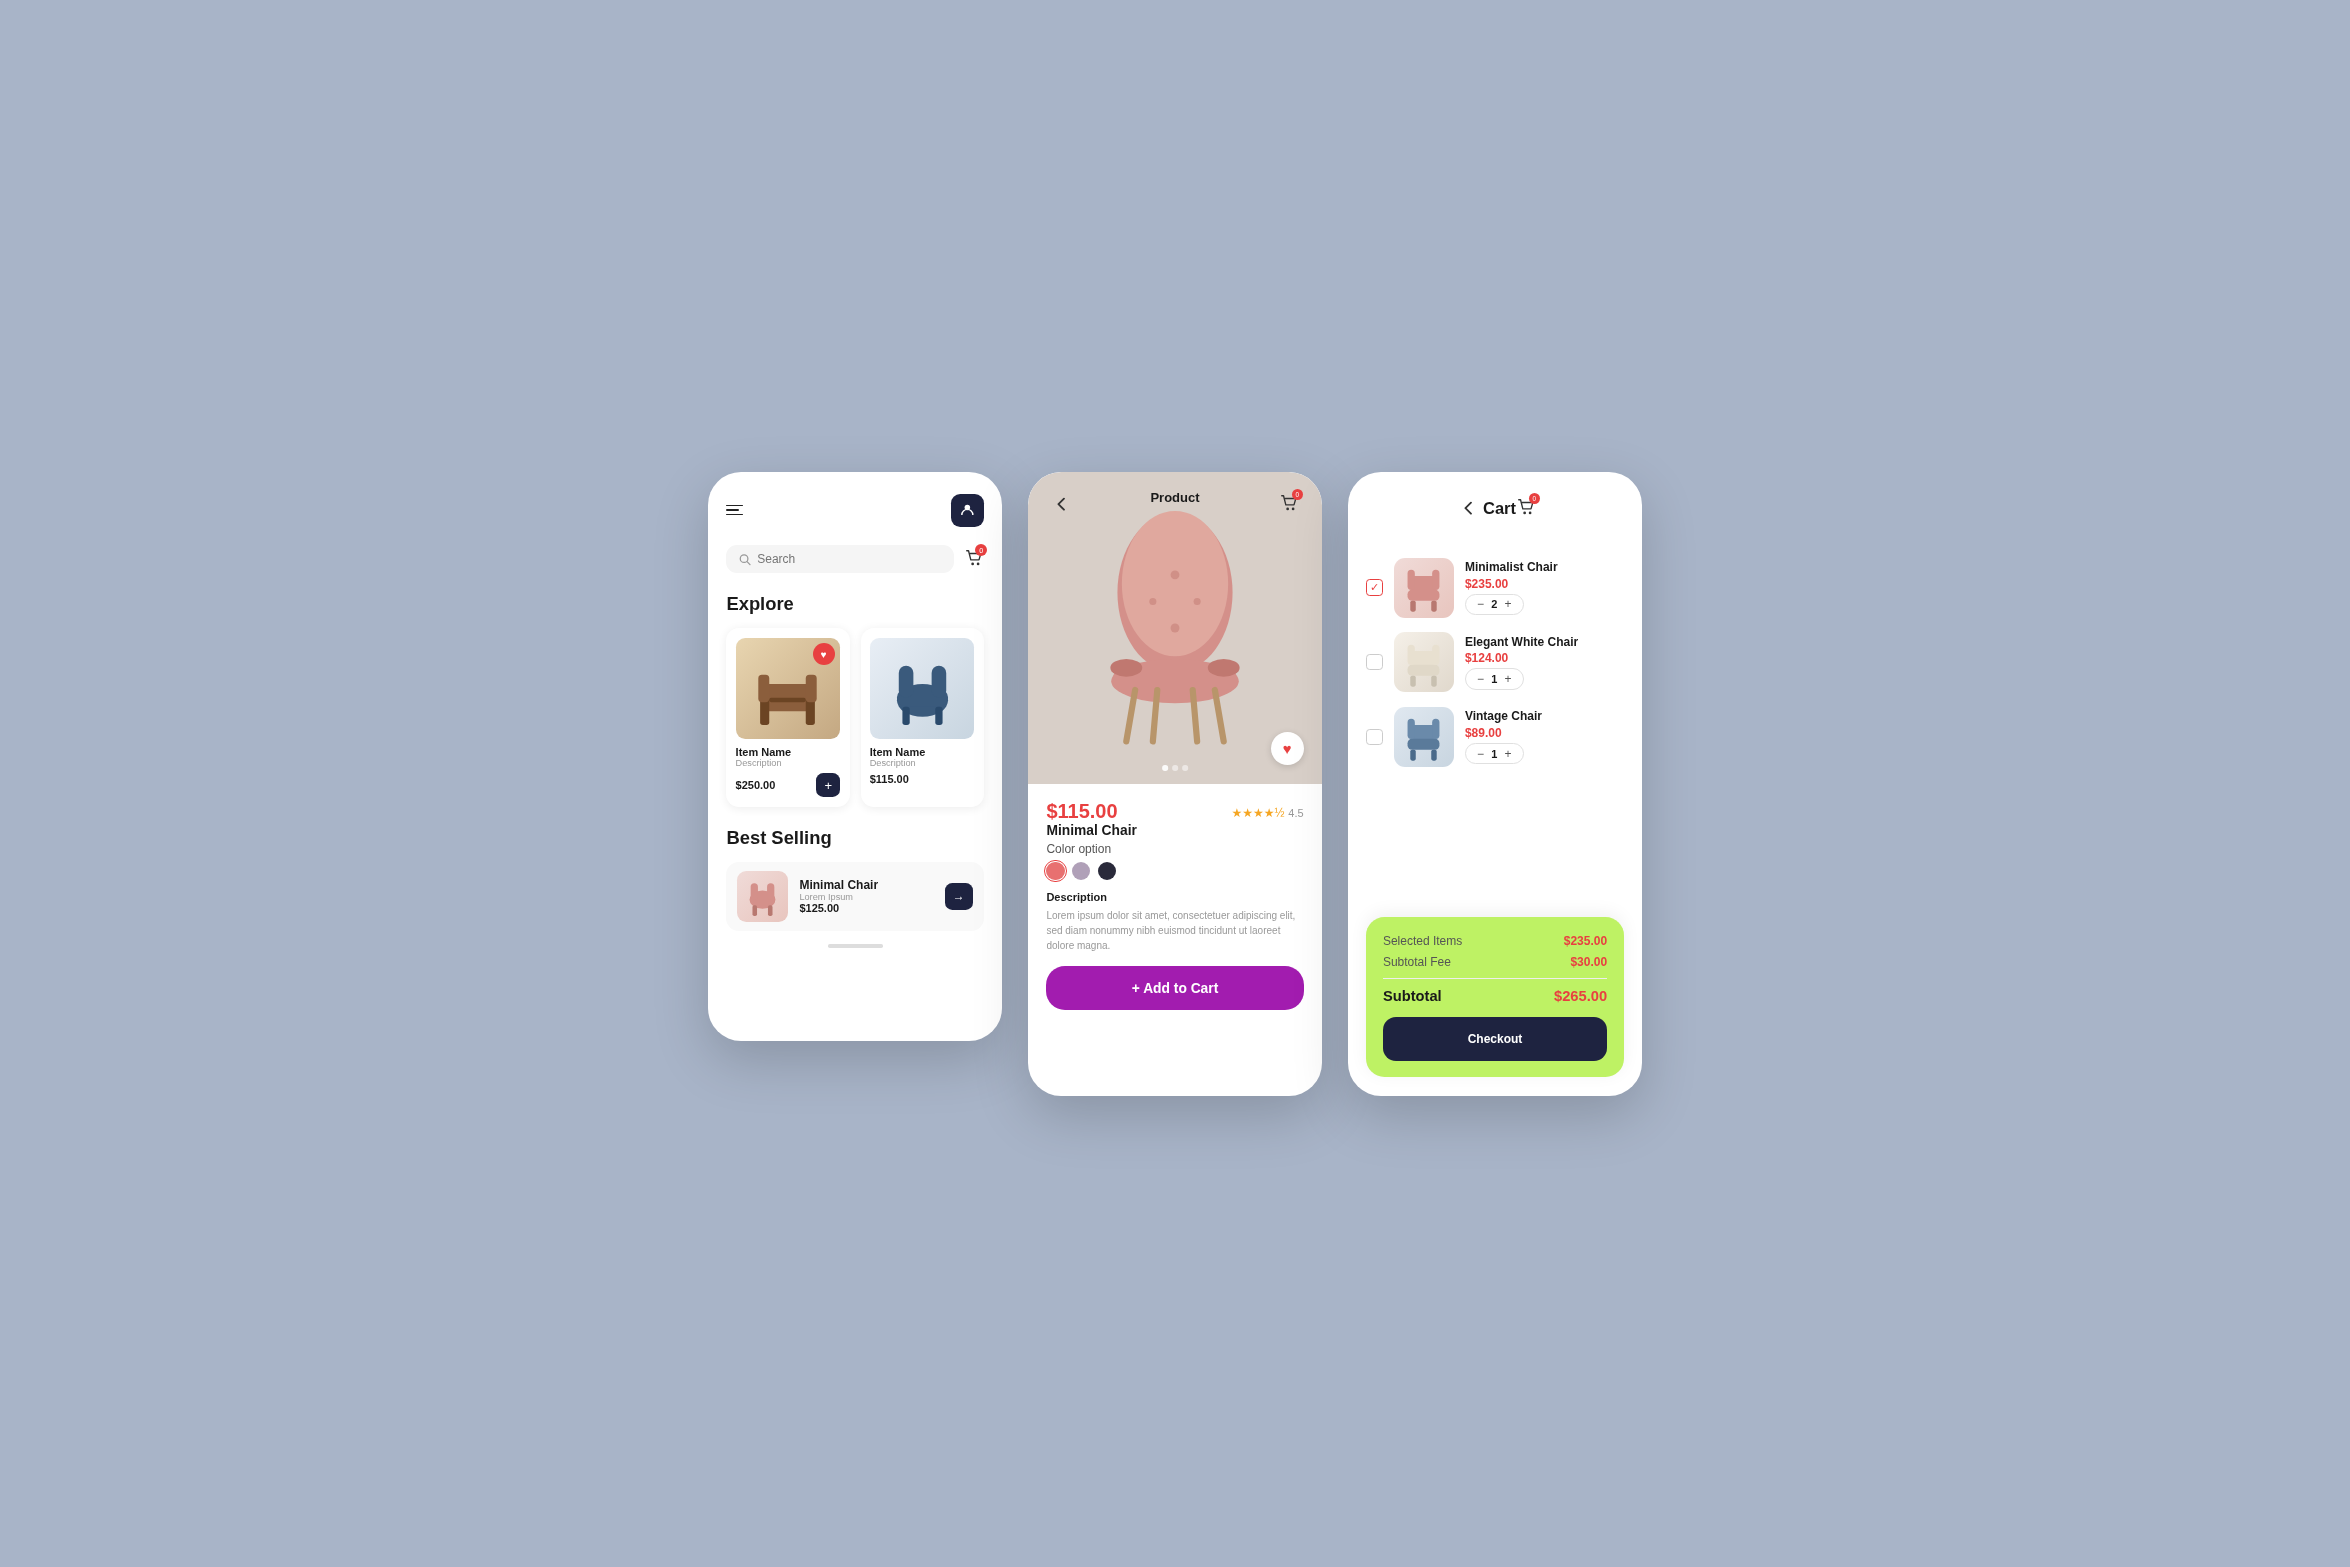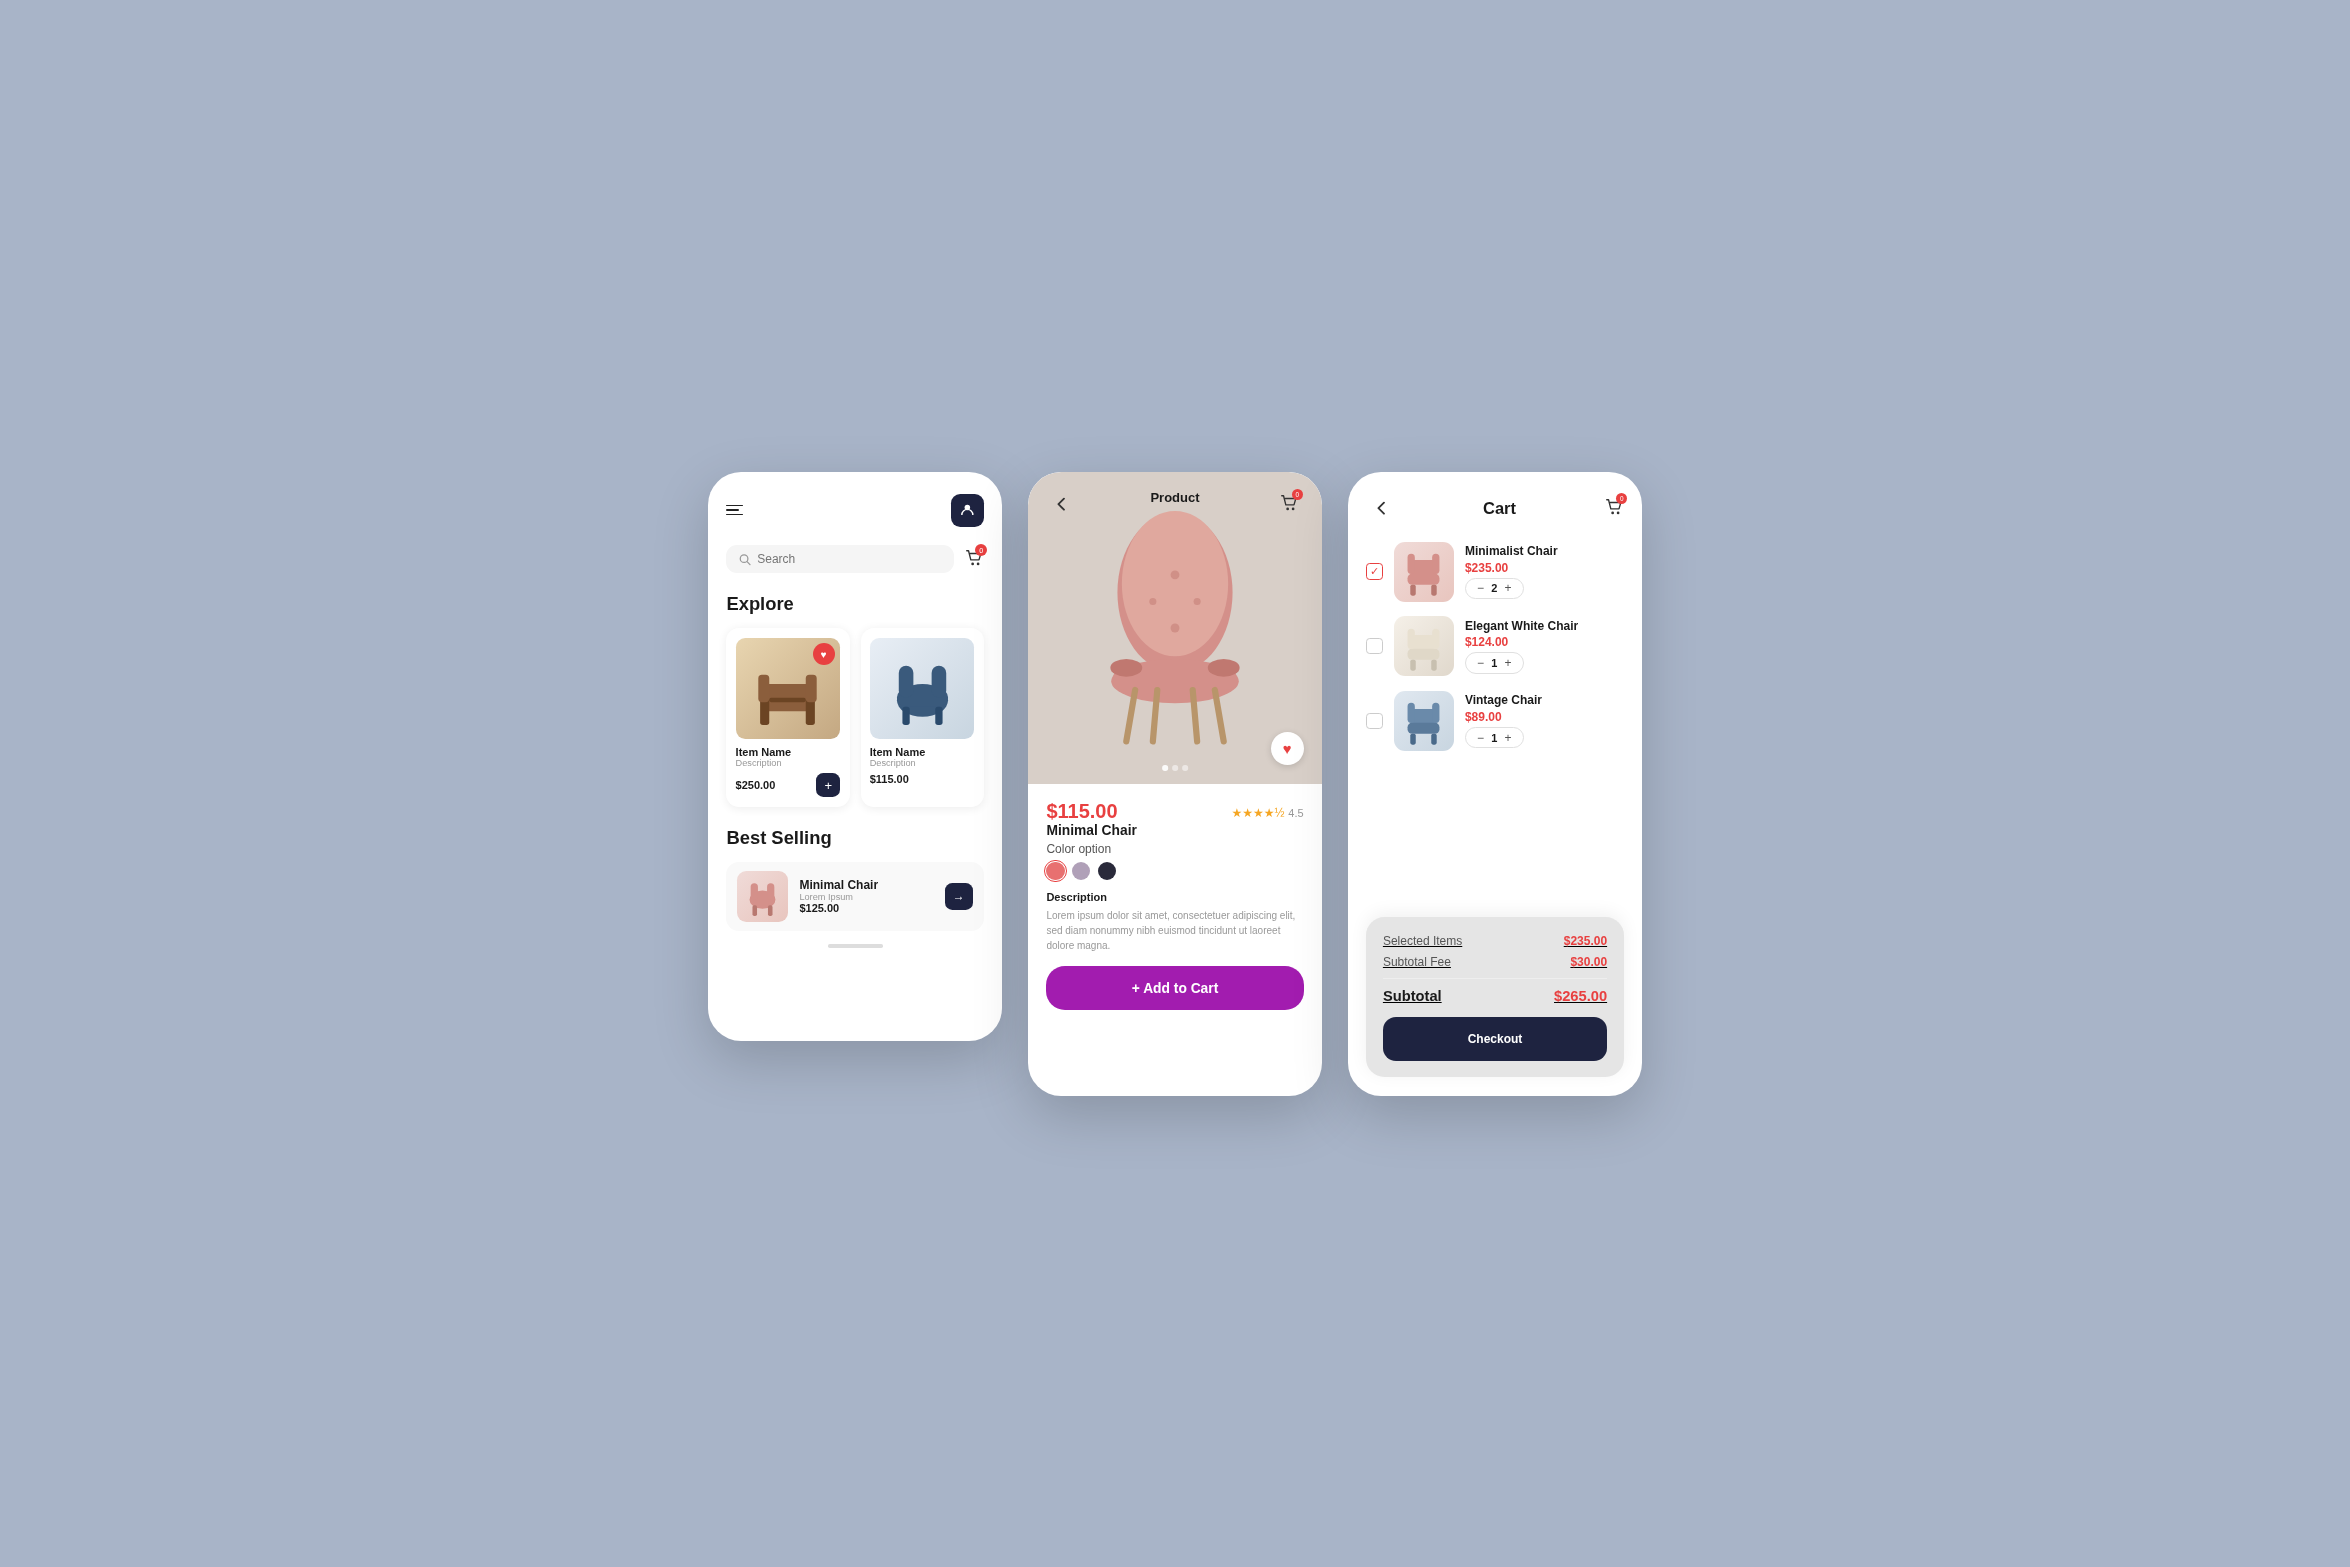--- a/index.html
+++ b/index.html
@@ -398,23 +398,23 @@
     
     .screen-cart {
       width: 294px;
       min-height: 624px;
       padding: 22px 18.4px 18.4px;
       display: flex;
       flex-direction: column;
     }
     .cart-header {
       display: flex;
-      justify-content: space-between;
-      align-items: center;
-      margin-bottom: 19px;
+      justify-content: center;
+      align-items: center;
+      margin-bottom: 35px;
     }
     .cart-title {
       font-size: 16.5px;
       font-weight: 700;
       color: #1a1a1a;
     }
     .cart-items-list {
       display: flex;
       flex-direction: column;
       gap: 14.7px;
@@ -476,26 +476,25 @@
       color: #555;
       font-size: 12px;
       padding: 0 1.8px;
     }
     .qty-val {
       font-size: 11px;
       font-weight: 600;
       color: #1a1a1a;
     }
     .cart-summary {
-      background: #e5e5e5;
+      background: #bef264;
       border-radius: 18.4px;
       padding: 16.5px;
       box-shadow: 0 -3.7px 18.4px rgba(0,0,0,0.06);
       margin-top: 14.7px;
-      text-decoration: underline;
     }
     .summary-row {
       display: flex;
       justify-content: space-between;
       margin-bottom: 7.3px;
     }
     .summary-label {
       font-size: 12px;
       color: #555;
     }

